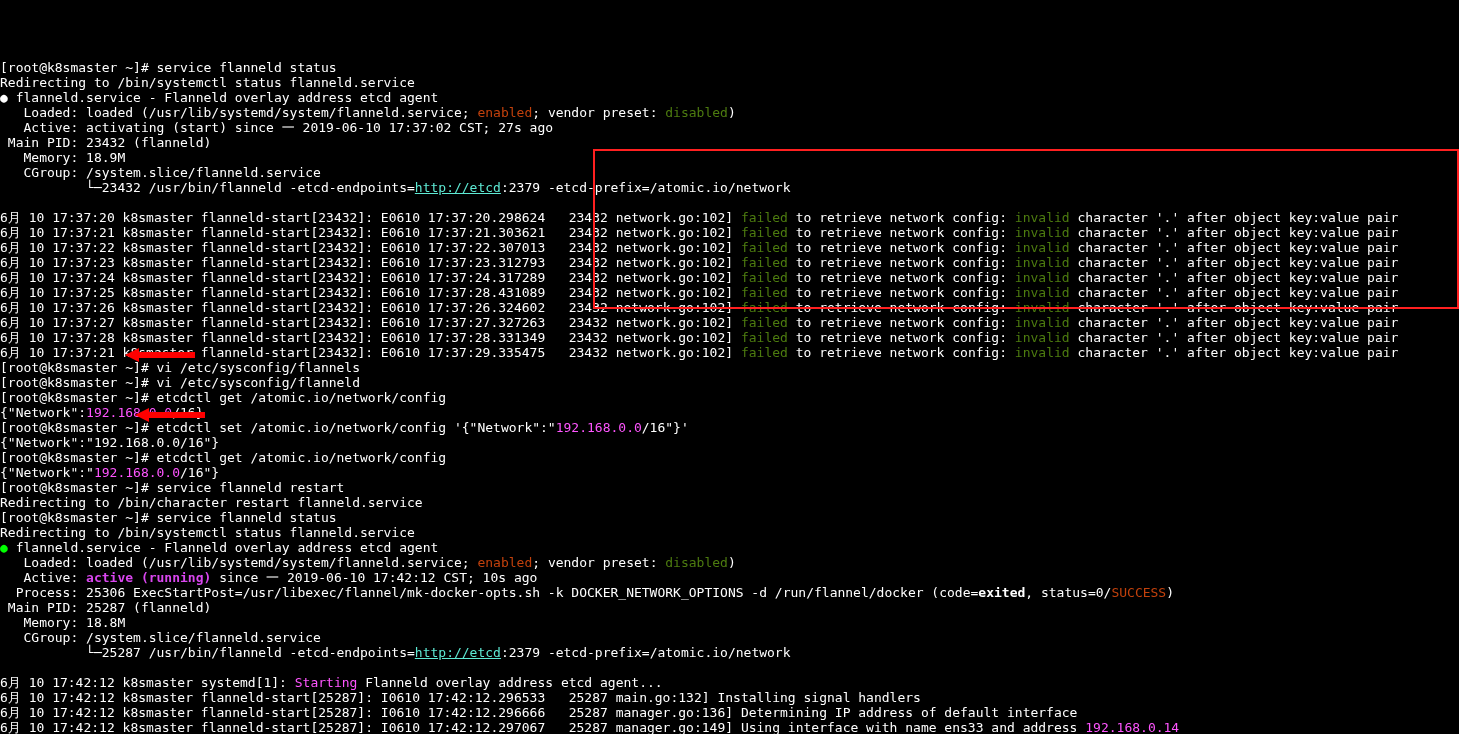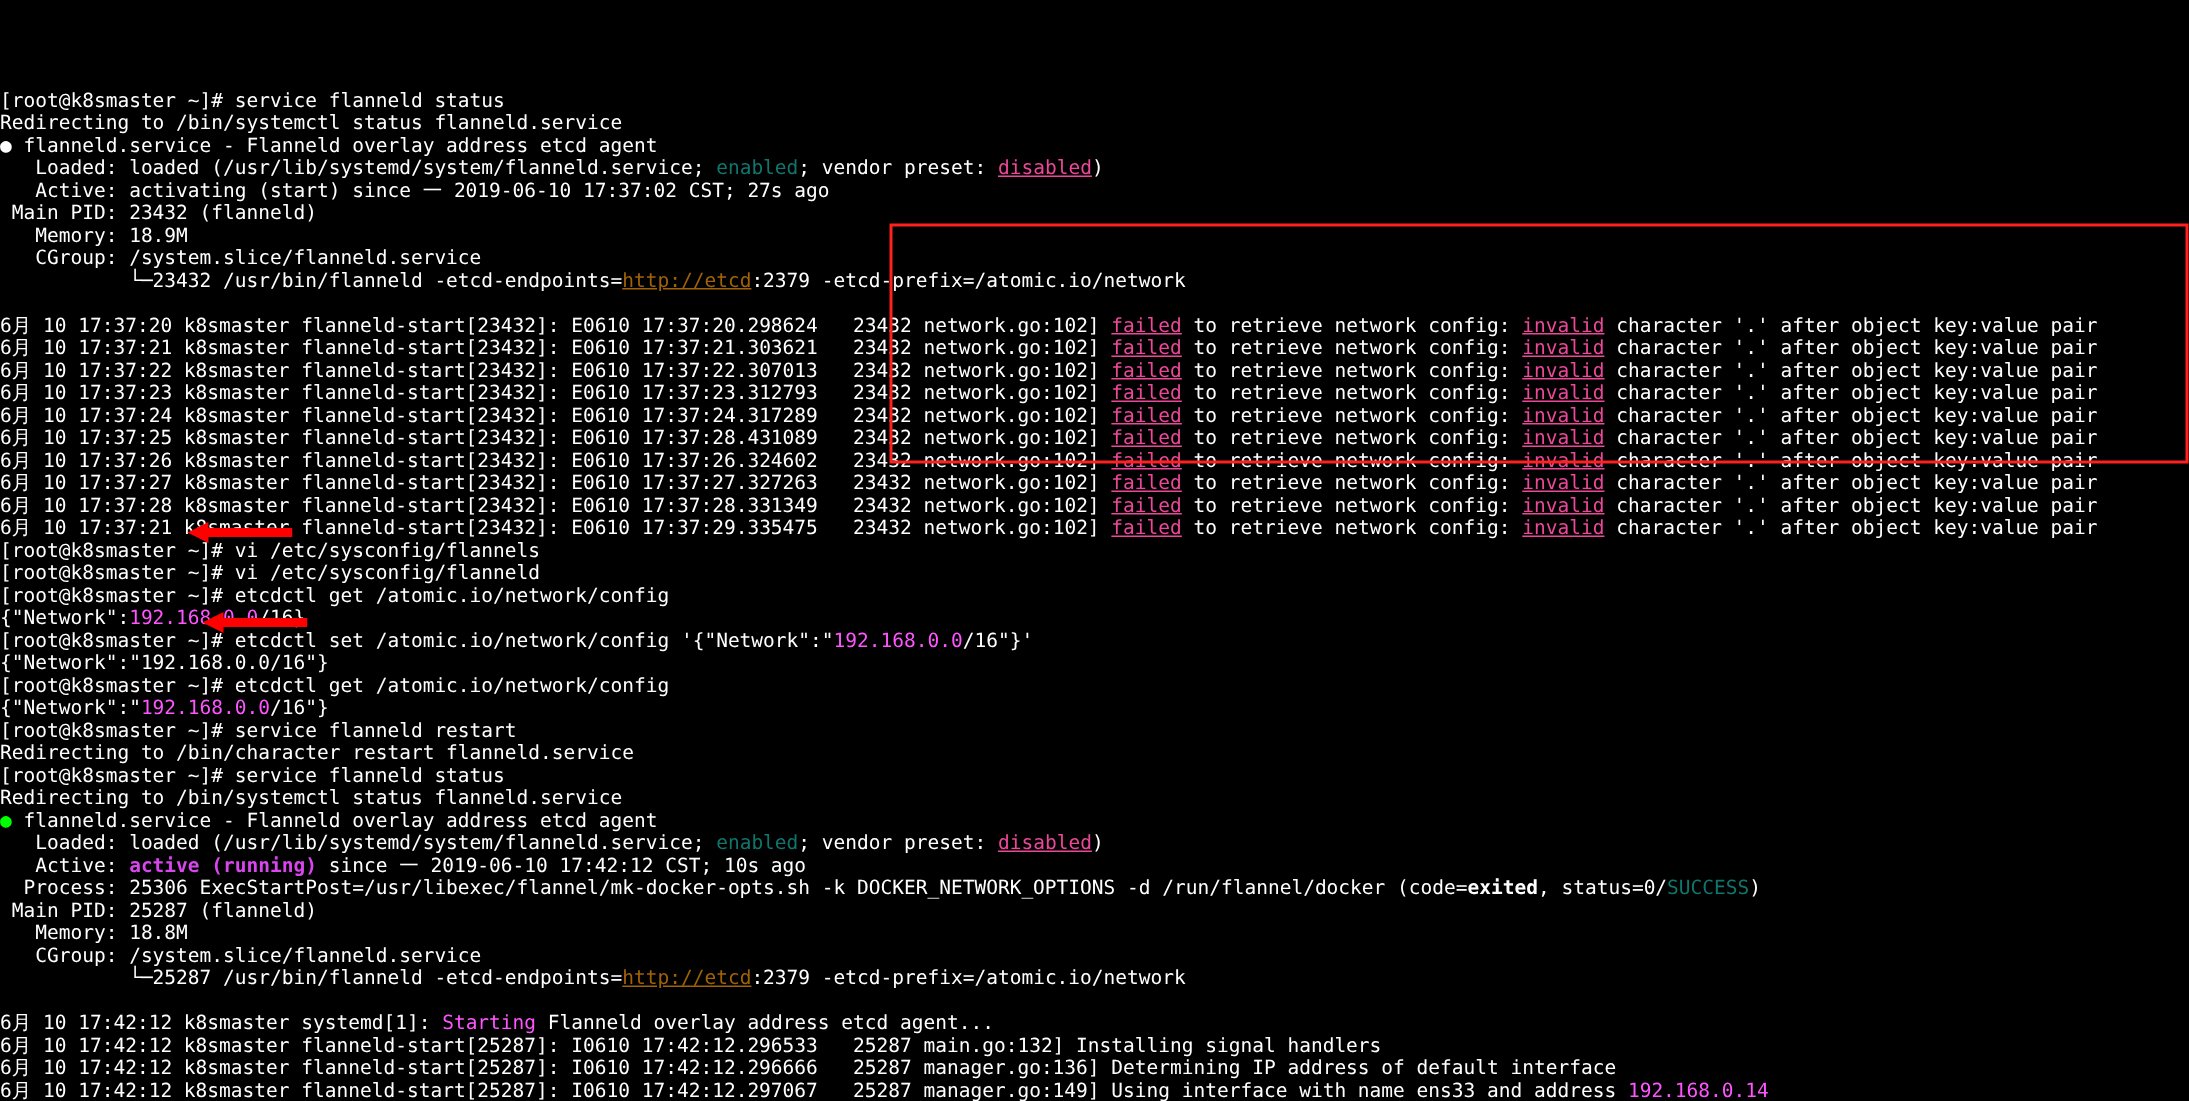--- a/index.html
+++ b/index.html
@@ -8,25 +8,25 @@
     background: #000000;
     color: #ffffff;
     font-family: "Consolas", "DejaVu Sans Mono", monospace;
     font-size: 13px;
     line-height: 15px;
     white-space: pre;
     overflow-x: hidden;
     width: 1459px;
   }
   .term { padding: 0; }
-  .green { color: #0f766e; }
+  .green { color: #c2410c; }
   .bgreen { color: #d946ef; font-weight: bold; }
-  .red { color: #ec4899; text-decoration: underline; }
+  .red { color: #4d7c0f; }
   .mag { color: #ff55ff; }
-  .url { color: #a16207; text-decoration: underline; }
+  .url { color: #5eead4; text-decoration: underline; }
   .dot-green { color: #00ff00; }
   .bold { font-weight: bold; }
   .redbox {
     position: absolute;
     border: 2px solid #ff2020;
     pointer-events: none;
   }
   .arrow {
     position: absolute;
     pointer-events: none;

